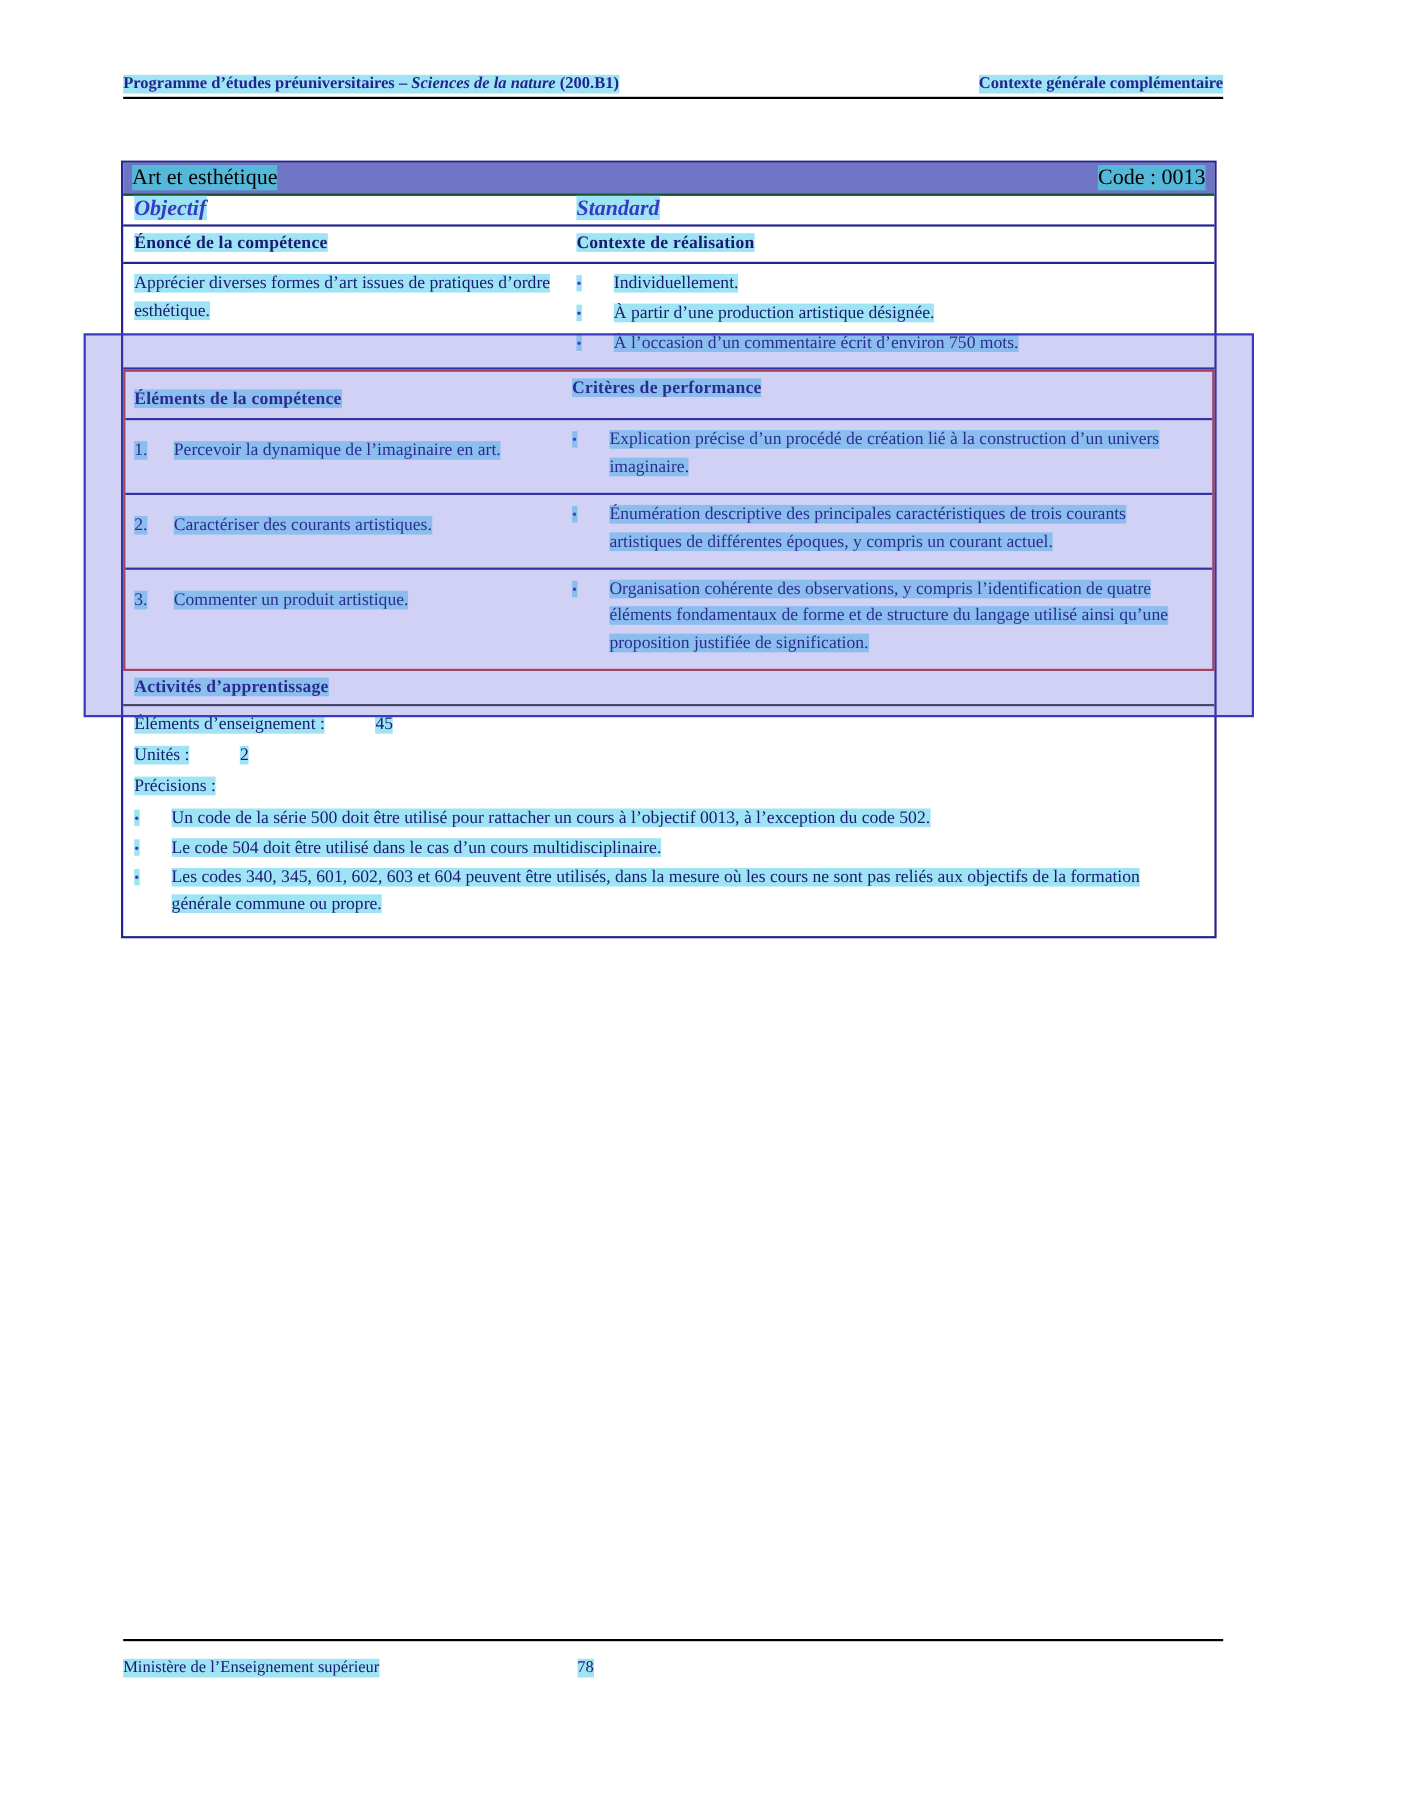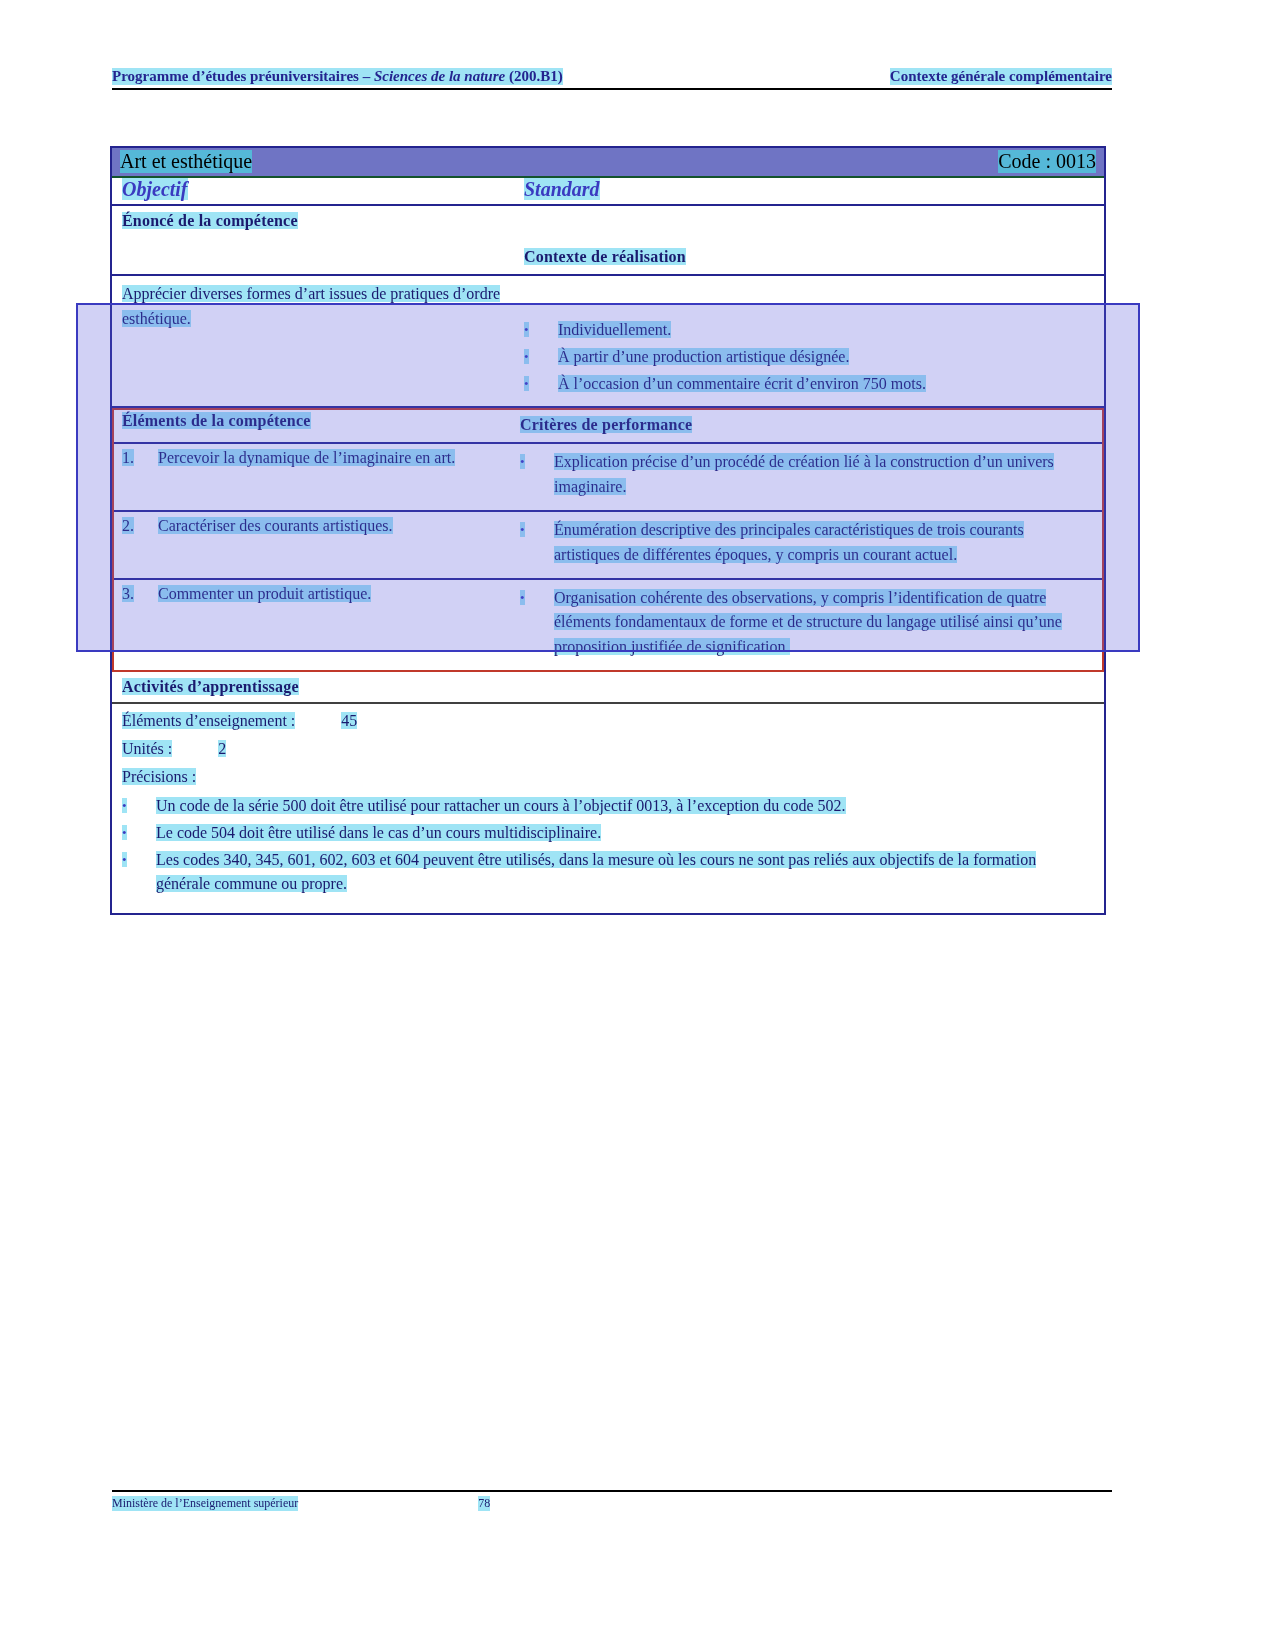--- a/index.html
+++ b/index.html
@@ -81,21 +81,20 @@
   .row:last-child { border-bottom: none; }
   .col-l {
     width: 408px;
     box-sizing: border-box;
     padding: 6px 10px 8px 10px;
   }
   .col-r {
     flex: 1;
     box-sizing: border-box;
     padding: 6px 10px 8px 4px;
-    margin-top: 36px;
   }
   .hdr-txt {
     font-size: 16px;
     font-weight: bold;
     letter-spacing: .2px;
   }
   .hdr-txt span { background: #9fe4f5; }
 
   .body-txt {
     font-size: 16px;
@@ -141,21 +140,21 @@
   .numlist li .txt span { background: #9fe4f5; }
 
   .sub-row {
     display: flex;
     border-bottom: 2px solid #24248f;
   }
   .sub-row:last-child { border-bottom: none; }
   .sub-l {
     width: 404px;
     box-sizing: border-box;
-    padding: 2px 8px 8px 8px;
+    padding: 16px 8px 8px 8px;
   }
   .sub-r {
     flex: 1;
     box-sizing: border-box;
     padding: 6px 10px 8px 2px;
   }
 
   
   .act-head {
     padding: 6px 10px 6px 10px;
@@ -183,22 +182,22 @@
     pointer-events: none;
   }
 
   
   .footer {
     position: absolute;
     left: 112px;
     top: 1490px;
     width: 1000px;
     border-top: 2px solid #000000;
-    padding-top: 4px;
-    font-size: 12px;
+    padding-top: 16px;
+    font-size: 15px;
     display: flex;
   }
   .footer .fl { background: #9fe4f5; }
   .footer .fp { background: #9fe4f5; margin-left: 180px; }
 </style>
 </head>
 <body>
 
 <div class="page">
 

